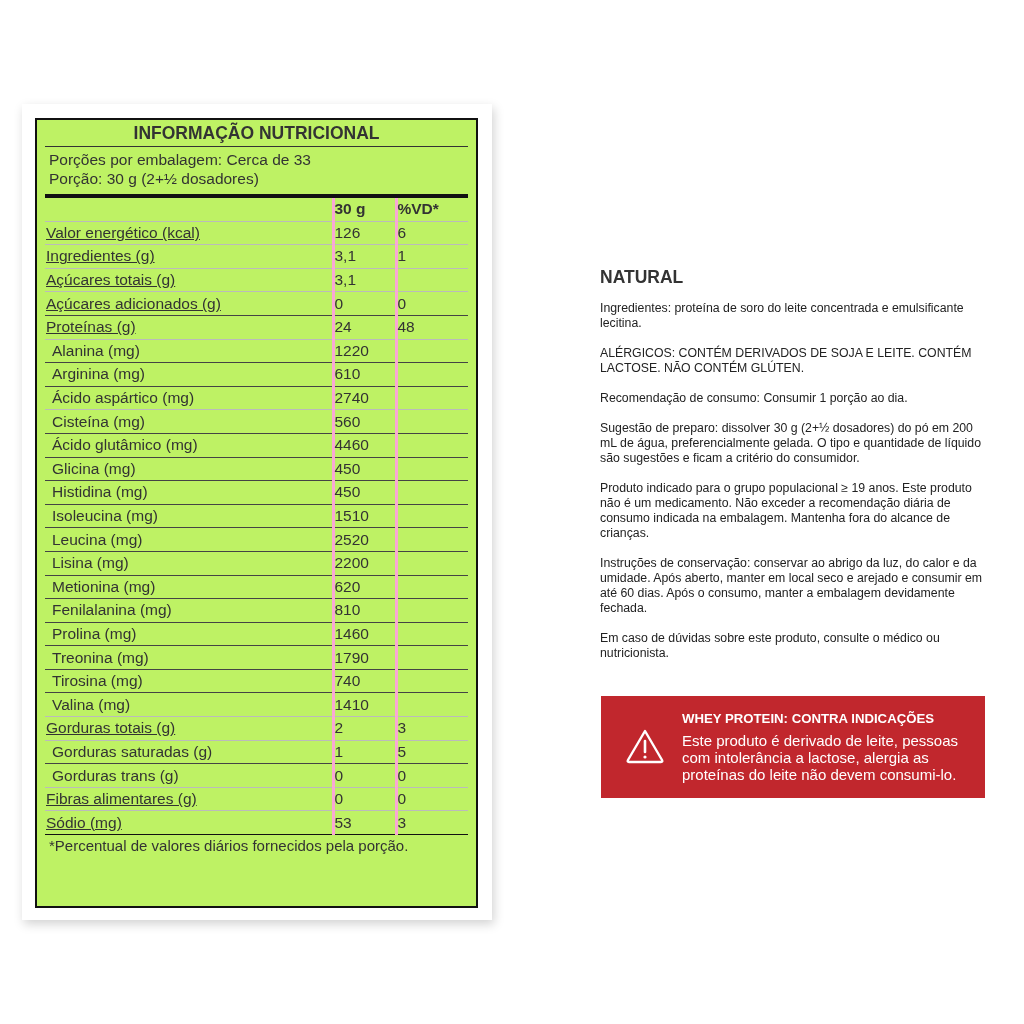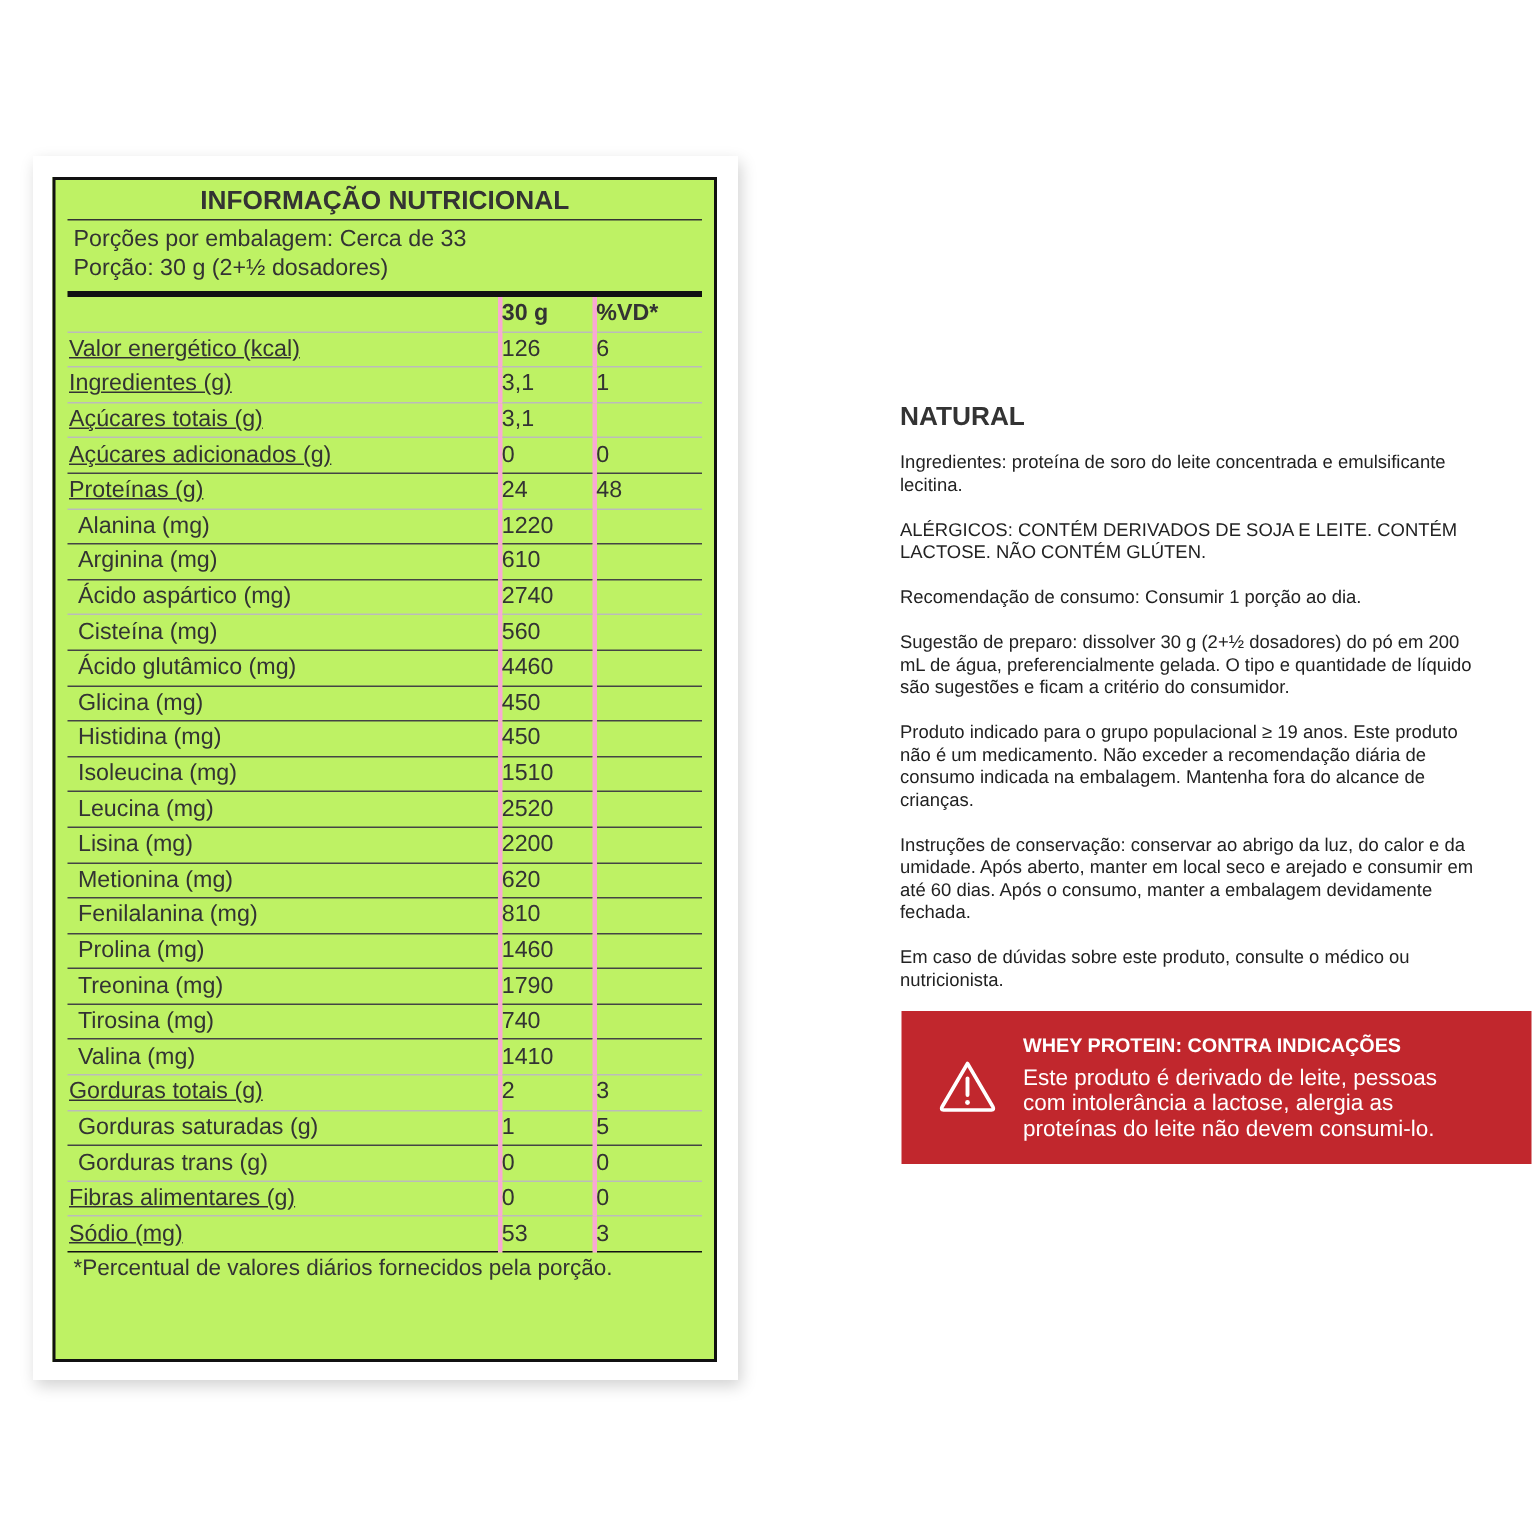--- a/index.html
+++ b/index.html
@@ -20,21 +20,21 @@
   td.v, td.p { border-left:3px solid #f9a8d4; }
   tr.hdr td { font-weight:bold; border-bottom:1px solid #bbb; }
   tr.light td { border-bottom:1px solid #bbb; }
   tr.last td { border-bottom:1.5px solid #111; }
   .foot { margin:0 8px; padding:2px 0 0 4px; font-size:15px; color:#333; line-height:18px; }
 
   .right { position:absolute; left:600px; top:267px; width:390px; font-size:12.3px; line-height:15px; color:#222; }
   .right h2 { margin:0 0 14px 0; font-size:17.5px; font-weight:bold; color:#333; line-height:20px; }
   .right p { margin:0 0 15px 0; }
   .right b { font-weight:normal; }
-  .warn { position:absolute; left:601px; top:674px; width:420px; height:102px; background:#C1272D; color:#fff; }
+  .warn { position:absolute; left:601px; top:696px; width:384px; height:102px; background:#C1272D; color:#fff; }
   .warn .icon { position:absolute; left:24px; top:32px; width:40px; height:36px; }
   .warn .wt { position:absolute; left:81px; top:15px; font-weight:bold; font-size:13.2px; line-height:16px; }
   .warn .wb { position:absolute; left:81px; top:36px; width:295px; font-size:15px; line-height:17px; }
 </style>
 </head>
 <body>
 
 <div class="card"></div>
 <div class="label">
   <div class="title">INFORMAÇÃO NUTRICIONAL</div>

